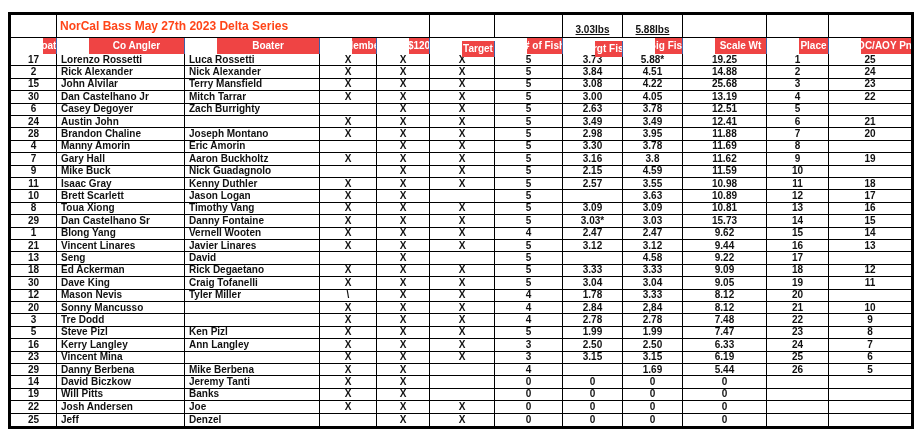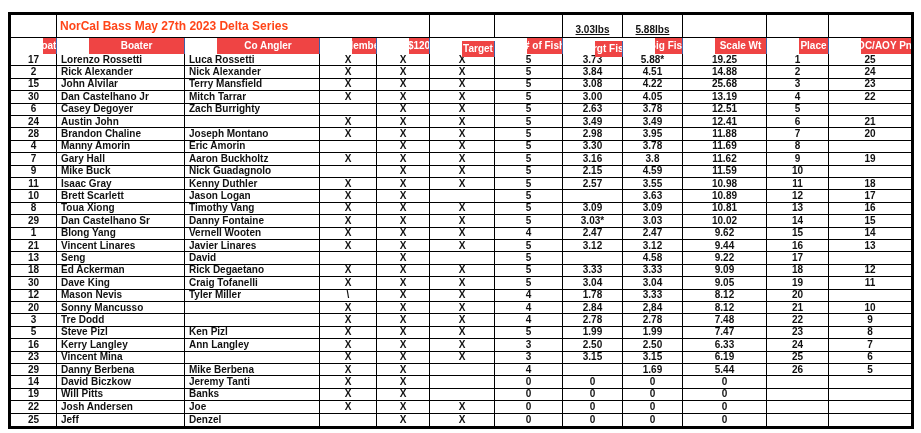--- a/index.html
+++ b/index.html
@@ -49,22 +49,22 @@
   <div class="cell ph title-span">NorCal Bass May 27th 2023 Delta Series</div>
   <div class="cell ph"></div>
   <div class="cell ph"></div>
   <div class="cell ph lbs">3.03lbs</div>
   <div class="cell ph lbs">5.88lbs</div>
   <div class="cell ph"></div>
   <div class="cell ph"></div>
   <div class="cell ph last"></div>
 
   <div class="hd">Boat #</div>
+  <div class="hd">Co Angler</div>
   <div class="hd">Boater</div>
-  <div class="hd">Co Angler</div>
   <div class="hd">Member</div>
   <div class="hd">$120</div>
   <div class="hd shift">Target</div>
   <div class="hd"># of Fish</div>
   <div class="hd shift">Trgt Fish</div>
   <div class="hd">Big Fish</div>
   <div class="hd">Scale Wt</div>
   <div class="hd">Place</div>
   <div class="hd last">TOC/AOY Pnts</div>
 
@@ -226,21 +226,21 @@
     <div class="cell last">16</div>
     <div class="cell">29</div>
     <div class="cell name">Dan Castelhano Sr</div>
     <div class="cell name">Danny Fontaine</div>
     <div class="cell">X</div>
     <div class="cell">X</div>
     <div class="cell">X</div>
     <div class="cell">5</div>
     <div class="cell">3.03*</div>
     <div class="cell">3.03</div>
-    <div class="cell">10.02</div>
+    <div class="cell">15.73</div>
     <div class="cell">14</div>
     <div class="cell last">15</div>
     <div class="cell">1</div>
     <div class="cell name">Blong Yang</div>
     <div class="cell name">Vernell Wooten</div>
     <div class="cell">X</div>
     <div class="cell">X</div>
     <div class="cell">X</div>
     <div class="cell">4</div>
     <div class="cell">2.47</div>

